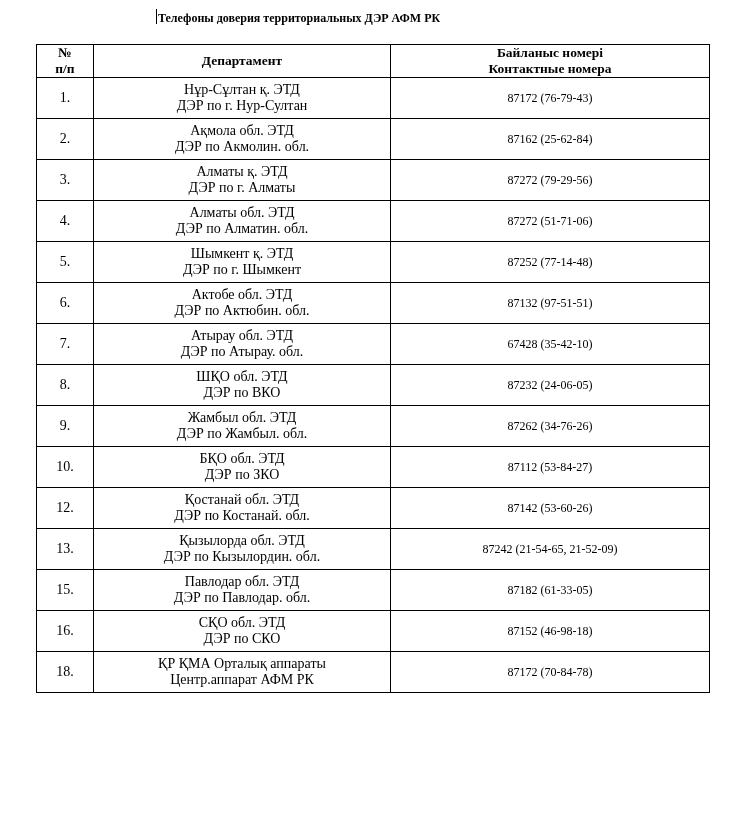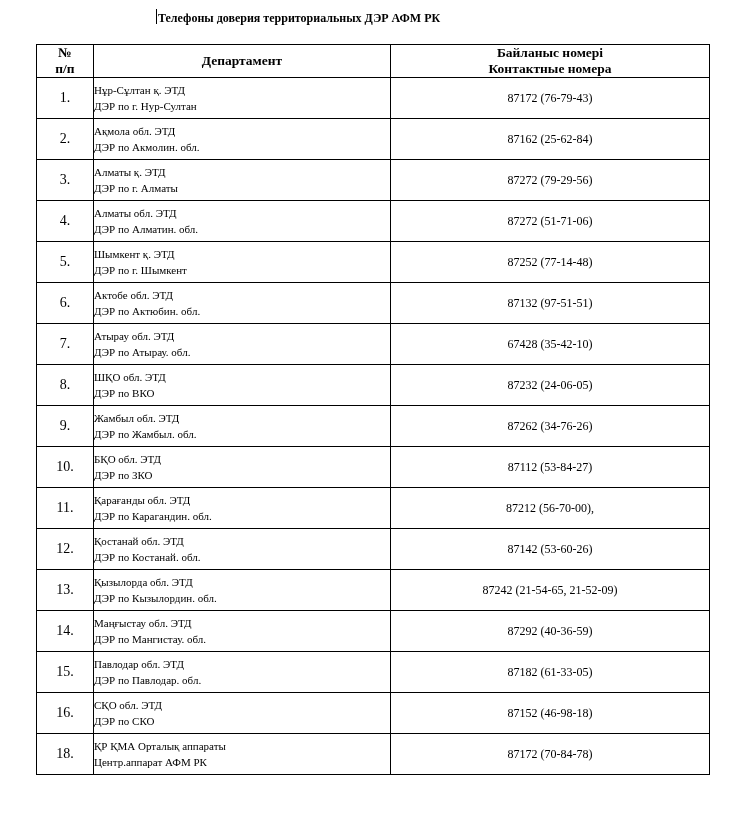--- a/index.html
+++ b/index.html
@@ -64,24 +64,24 @@
   th.col-phone { width: 318px; border-radius: 11px; }
 
   .hdr-num-line1, .hdr-num-line2 { display: block; }
 
   td.c-num {
     text-align: center;
     font-size: 14px;
     vertical-align: middle;
   }
   td.c-dep {
-    font-size: 11px;
+    font-size: 14px;
     line-height: 16.5px;
     padding: 3px 0 3px 8px;
-    text-align: left;
+    text-align: center;
   }
   td.c-dep .l1, td.c-dep .l2 { display: block; white-space: nowrap; }
   td.c-phone {
     text-align: center;
     font-size: 12px;
     vertical-align: middle;
   }
   tbody tr { height: 41px; }
 </style>
 </head>
@@ -180,52 +180,36 @@
         </tr>
         <tr>
           <td class="c-num">10.</td>
           <td class="c-dep">
             <span class="l1">БҚО обл. ЭТД</span>
             <span class="l2">ДЭР по ЗКО</span>
           </td>
           <td class="c-phone">87112 (53-84-27)</td>
         </tr>
         <tr>
-          <td class="c-num">11.</td>
-          <td class="c-dep">
-            <span class="l1">Қарағанды обл. ЭТД</span>
-            <span class="l2">ДЭР по Карагандин. обл.</span>
-          </td>
-          <td class="c-phone">87212 (56-70-00),</td>
-        </tr>
-        <tr>
           <td class="c-num">12.</td>
           <td class="c-dep">
             <span class="l1">Қостанай обл. ЭТД</span>
             <span class="l2">ДЭР по Костанай. обл.</span>
           </td>
           <td class="c-phone">87142 (53-60-26)</td>
         </tr>
         <tr>
           <td class="c-num">13.</td>
           <td class="c-dep">
             <span class="l1">Қызылорда обл. ЭТД</span>
             <span class="l2">ДЭР по Кызылордин. обл.</span>
           </td>
           <td class="c-phone">87242 (21-54-65, 21-52-09)</td>
         </tr>
         <tr>
-          <td class="c-num">14.</td>
-          <td class="c-dep">
-            <span class="l1">Маңғыстау обл. ЭТД</span>
-            <span class="l2">ДЭР по Мангистау. обл.</span>
-          </td>
-          <td class="c-phone">87292 (40-36-59)</td>
-        </tr>
-        <tr>
           <td class="c-num">15.</td>
           <td class="c-dep">
             <span class="l1">Павлодар обл. ЭТД</span>
             <span class="l2">ДЭР по Павлодар. обл.</span>
           </td>
           <td class="c-phone">87182 (61-33-05)</td>
         </tr>
         <tr>
           <td class="c-num">16.</td>
           <td class="c-dep">

